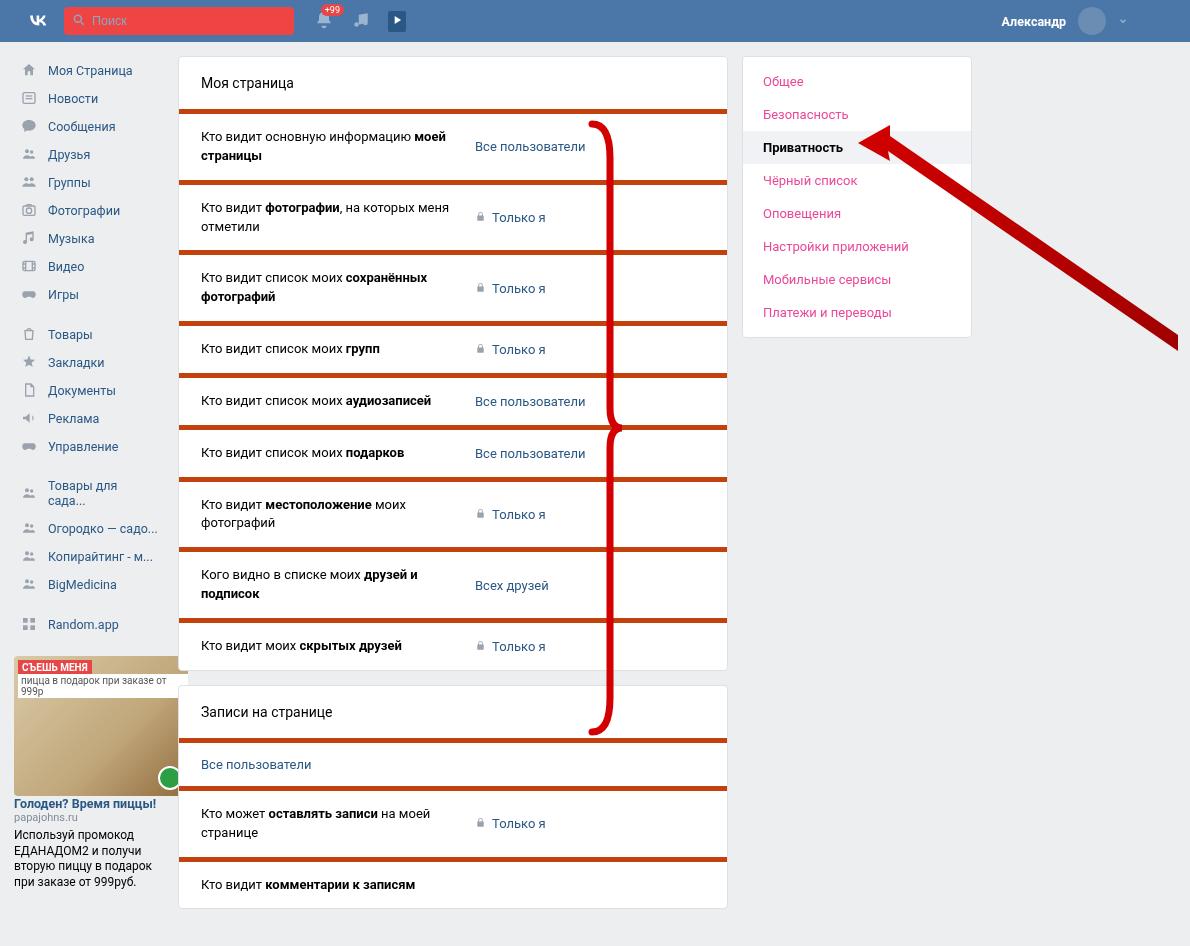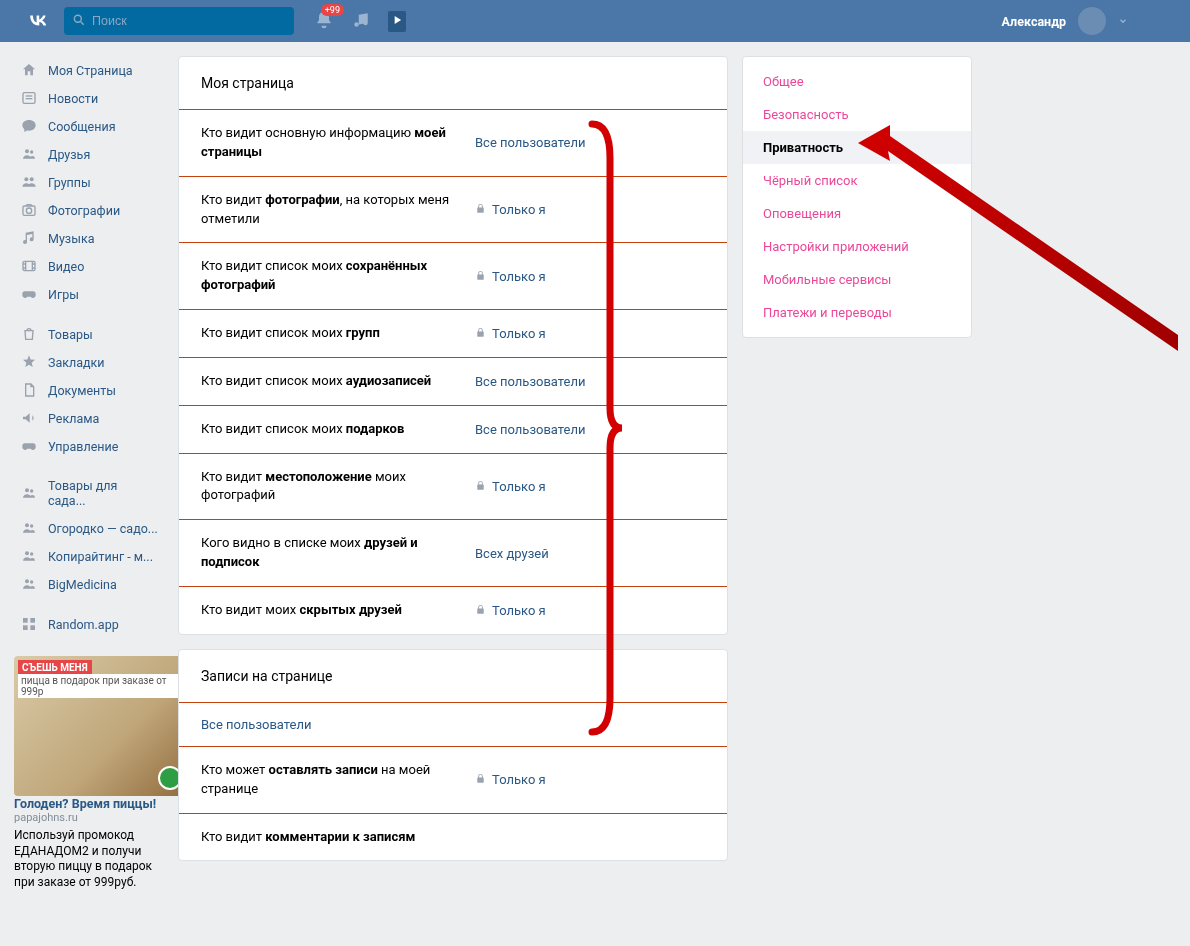--- a/index.html
+++ b/index.html
@@ -2,21 +2,21 @@
 <html><head>
 <meta charset="utf-8">
 <style>
   * { box-sizing: border-box; margin: 0; padding: 0; }
   body { font-family: -apple-system, BlinkMacSystemFont, "Segoe UI", Roboto, Helvetica, Arial, sans-serif; background: #edeef0; color: #000; font-size: 13px; }
 
   
   .header { background: #4a76a8; height: 42px; display: flex; align-items: center; padding: 0 12px; }
   .header-inner { width: 100%; max-width: 1190px; margin: 0 auto; display: flex; align-items: center; }
   .vk-logo { color: #fff; margin-right: 14px; margin-left: 14px;}
-  .search-box { background: #0369a1; border-radius: 4px; height: 28px; display: flex; align-items: center; padding: 0 8px; width: 230px; margin-right: 20px; }
+  .search-box { background: #ef4444; border-radius: 4px; height: 28px; display: flex; align-items: center; padding: 0 8px; width: 230px; margin-right: 20px; }
   .search-box svg { color: #8aa8c3; }
   .search-box input { background: transparent; border: none; color: #fff; margin-left: 6px; font-size: 12.5px; width: 100%; outline: none; }
   .search-box input::placeholder { color: #8aa8c3; }
   .header-icons { display: flex; align-items: center; gap: 18px; }
   .header-icon { color: #9bb5d0; position: relative; cursor: pointer; }
   .badge { position: absolute; top: -6px; right: -10px; background: #e64646; color: #fff; font-size: 9px; padding: 1px 4px; border-radius: 6px; text-align: center; }
   .header-right { margin-left: auto; display: flex; align-items: center; gap: 12px; color: #fff; font-size: 12.5px; font-weight: 700; cursor: pointer; margin-right: 50px;}
   .avatar-ph { width: 28px; height: 28px; border-radius: 50%; background: #6b8db3; }
   .header-right svg { color: #9bb5d0; }
 
@@ -37,21 +37,21 @@
   .ad-stripe { background: #e64646; color:#fff; font-size:10px; font-weight:700; padding:2px 4px; position:absolute; top:4px; left:4px; }
   .ad-stripe2 { background:#fff; color:#555; font-size:10px; padding:1px 3px; position:absolute; top:18px; left:4px; }
   .ad-circle { position:absolute; bottom:6px; right:6px; width:24px; height:24px; border-radius:50%; background:#2e9e44; border:2px solid #fff; }
   .ad-title { color: #2a5885; font-size: 12.5px; font-weight: 700; }
   .ad-domain { color: #818c99; font-size: 11px; }
   .ad-text { color: #000; font-size: 12px; margin-top: 4px; line-height: 1.3; }
 
   
   .panel { background: #fff; border: 1px solid #dce1e6; border-radius: 4px; margin-bottom: 14px; }
   .panel-header { padding: 18px 22px; font-size: 14px; font-weight: 400; color: #000; }
-  .setting-row { display: flex; align-items: center; padding: 14px 22px; border-top: 1px solid #c2410c; }
+  .setting-row { display: flex; align-items: center; padding: 14px 22px; border-top: 5px solid #c2410c; }
   .setting-label { flex: 1; color: #000; font-size: 13px; line-height: 1.45; }
   .setting-label b { font-weight: 700; }
   .setting-value { color: #2a5885; font-size: 13px; display: flex; align-items: flex-start; gap: 6px; cursor: pointer; width: 230px; }
   .setting-value svg { color: #99a2ad; }
 
   
   .settings-menu { padding: 8px 0; }
   .settings-item { padding: 9px 20px; color: #ec4899; font-size: 13px; cursor: pointer; }
   .settings-item.active { background: #f0f2f5; font-weight: 700; color: #000; }
 

